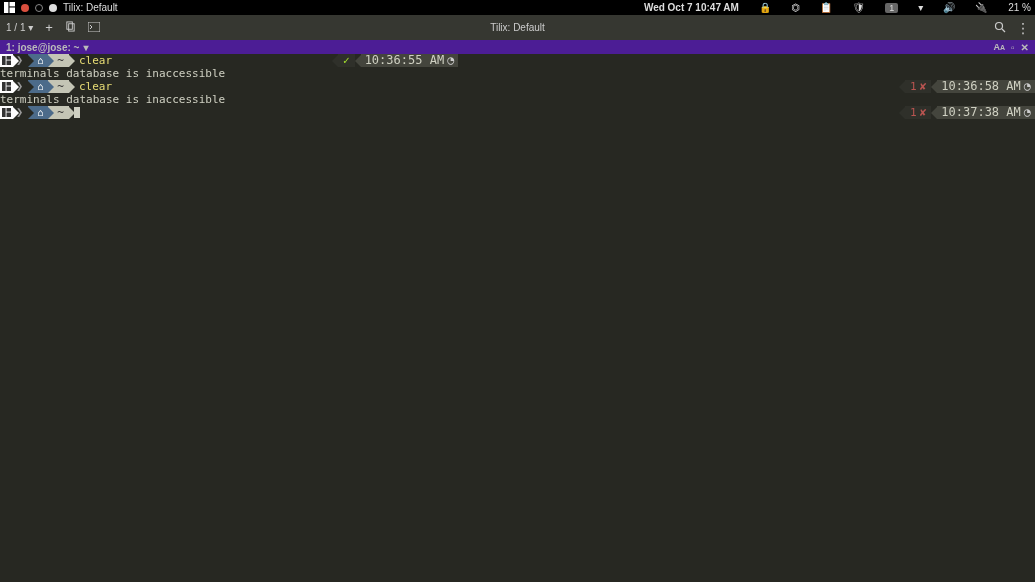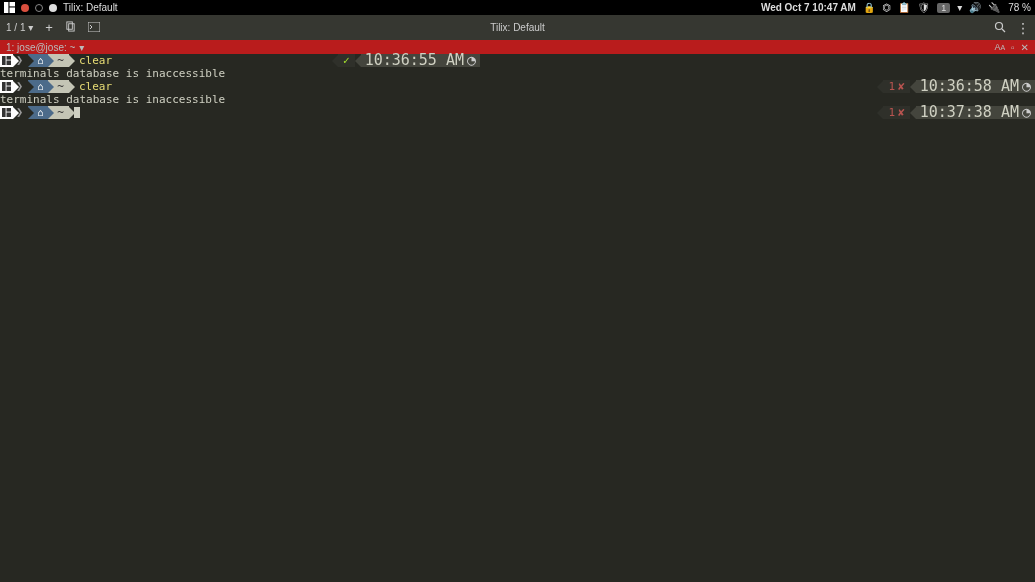--- a/index.html
+++ b/index.html
@@ -28,21 +28,21 @@
   gap: 6px;
 }
 .win-btn { width: 8px; height: 8px; border-radius: 50%; display: inline-block; }
 .btn-close { background: #d94f3e; }
 .btn-maximize { border: 1px solid #888; }
 .btn-min { background: #ddd; }
 .topbar-right {
   margin-left: auto;
   display: flex;
   align-items: center;
-  gap: 7px;
+  gap: 20px;
   color: #ddd;
 }
 .tray-icon { display: inline-flex; align-items: center; justify-content: center; }
 .badge { background: #666; padding: 0 4px; border-radius: 2px; font-size: 9px; }
 
 .toolbar {
   height: 25px;
   background: #363731;
   display: flex;
   align-items: center;
@@ -50,27 +50,28 @@
   gap: 12px;
   font-family: sans-serif;
   font-size: 10px;
   color: #ccc;
 }
 .toolbar .center { position: absolute; left: 50%; transform: translateX(-50%); }
 .toolbar .right { margin-left: auto; display: flex; gap: 10px; align-items: center; }
 
 .tabbar {
   height: 14px;
-  background: #b91c1c;
+  background: #4c1d95;
   display: flex;
   align-items: center;
   padding: 0 6px;
   font-family: sans-serif;
   font-size: 10px;
   color: #bbb;
+  font-weight: bold;
 }
 .tabbar .right { margin-left: auto; display: flex; gap: 6px; align-items: center; font-size: 10px; }
 
 .terminal {
   padding: 0;
   font-family: "DejaVu Sans Mono", monospace;
   font-size: 11px;
   line-height: 13px;
 }
 .line {
@@ -102,21 +103,21 @@
 .status-ok { color: #a6e22e; }
 .time-seg { color: #cfd0c2; }
 .status-err { color: #b85450; }
 .status-pill {
   display: inline-flex;
   align-items: center;
   height: 13px;
   background: #44453d;
   padding: 0 4px;
   gap: 3px;
-  font-size: 15px;
+  font-size: 12px;
   color: #ccc;
   position: relative;
 }
 .status-pill-dark {
   display: inline-flex;
   align-items: center;
   height: 13px;
   background: #2f302a;
   padding: 0 5px;
   gap: 3px;
@@ -150,21 +151,21 @@
   <div class="topbar-right">
     <span style="font-weight:bold">Wed Oct 7  10:47 AM</span>
     <span class="tray-icon" style="color:#8bc34a">🔒</span>
     <span class="tray-icon">⏣</span>
     <span class="tray-icon">📋</span>
     <span class="tray-icon">🛡</span>
     <span class="badge">1</span>
     <span class="tray-icon">▾</span>
     <span class="tray-icon">🔊</span>
     <span class="tray-icon">🔌</span>
-    <span>78 %</span>
+    <span>21 %</span>
   </div>
 </div>
 
 <div class="toolbar">
   <span><span>1 / 1</span> ▾</span>
   <span style="font-size:13px">+</span>
   <span>
     <svg width="11" height="11" viewBox="0 0 12 12">
         <rect x="2" y="1" width="6" height="8" fill="none" stroke="#ccc" stroke-width="1"></rect>
         <rect x="4" y="3" width="6" height="8" fill="none" stroke="#ccc" stroke-width="1"></rect>

